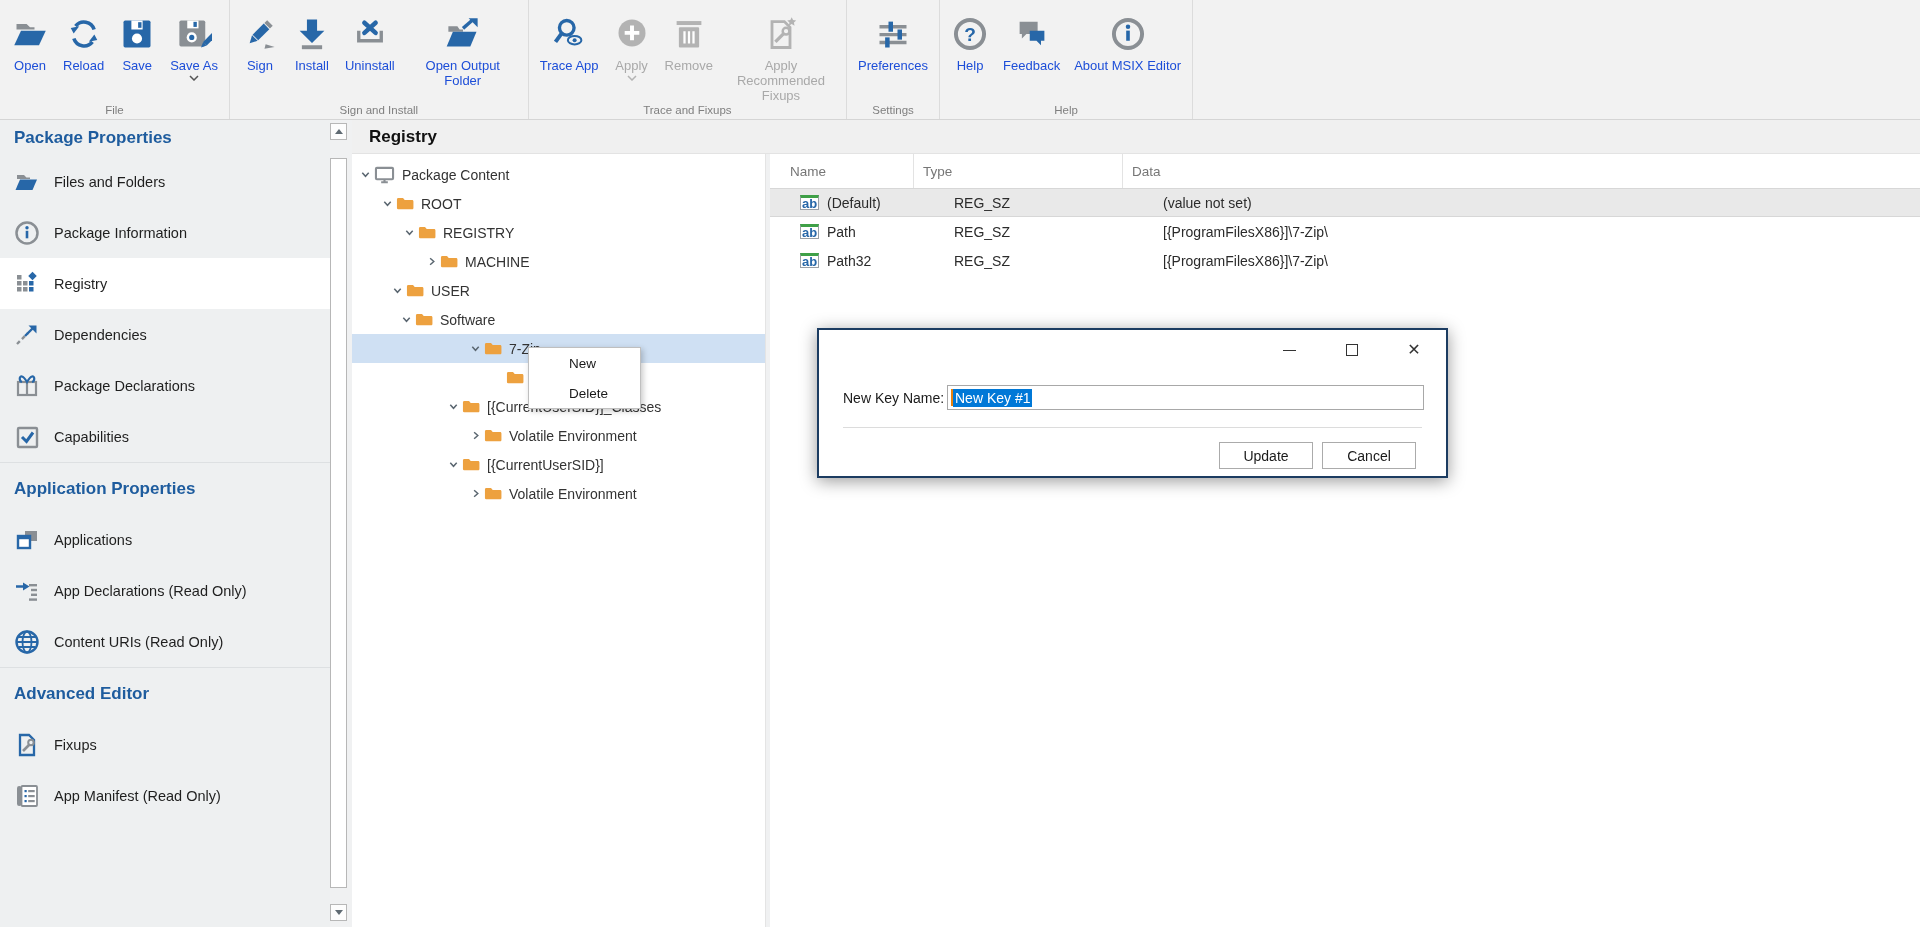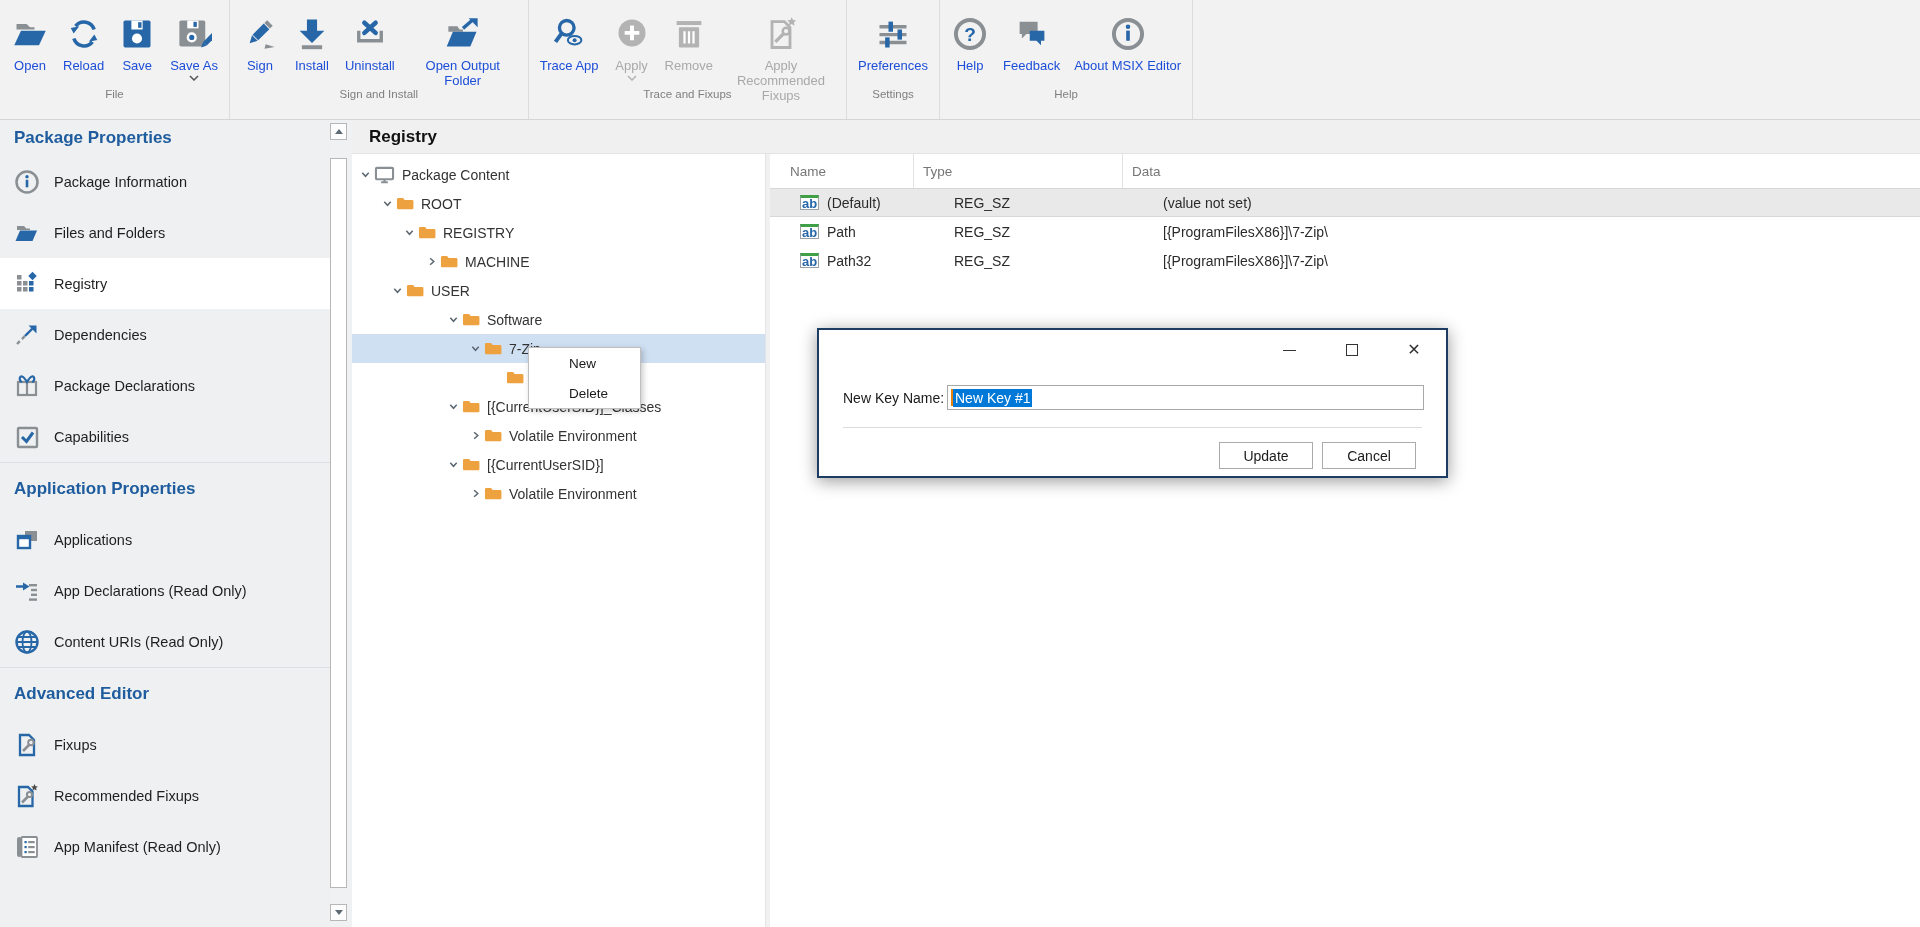--- a/index.html
+++ b/index.html
@@ -5,21 +5,21 @@
   * { margin:0; padding:0; box-sizing:border-box; }
   html,body { width:1920px; height:927px; overflow:hidden; background:#f0f1f2;
     font-family:"Liberation Sans","DejaVu Sans",sans-serif; color:#3a3a3a; }
 
   
   .ribbon { position:absolute; left:0; top:0; width:1920px; height:120px;
     background:#f2f2f2; border-bottom:1px solid #d5d5d5; display:flex; }
   .rgroup { position:relative; height:100%; border-right:1px solid #dcdcdc;
     display:flex; flex-direction:column; }
   .rgroup-buttons { display:flex; flex:1; padding:4px 4px 18px 4px; justify-content:center; }
-  .rgroup-label { position:absolute; left:0; right:0; bottom:19px; text-align:center;
+  .rgroup-label { position:absolute; left:0; right:0; bottom:3px; text-align:center;
     font-size:11.5px; color:#7f7f7f; }
   .rbtn { display:flex; flex-direction:column; align-items:center; padding:6px 7px 0 7px;
     min-width:52px; cursor:default; }
   .rbtn .ricon { height:48px; display:flex; align-items:center; justify-content:center; }
   .rbtn .rlabel { font-size:13px; color:#1d4ed8; text-align:center; line-height:15px; max-width:96px; }
   .rbtn.two .rlabel { max-width:108px; }
   .rbtn.disabled .rlabel { color:#a9a9a9; }
   .rchev { margin-top:2px; }
   .rchev svg { display:block; }
 
@@ -319,35 +319,35 @@
     <div class="rgroup-label">Help</div>
   </div>
 </div>
 
 <div class="sidebar">
   <div class="side-heading first">Package Properties</div>
 
   <div class="side-item">
     <span class="sicon">
       <svg width="26" height="26" viewBox="0 0 26 26">
+          <path fill="#8a8f94" d="M3 10V6h7l2.4 2.5H16V10z"></path>
+          <path fill="#2767a8" d="M1.5 21L6 10.5h17L18.5 21z"></path>
+        </svg>
+    </span>
+    <span class="slabel">Files and Folders</span>
+  </div>
+  <div class="side-item">
+    <span class="sicon">
+      <svg width="26" height="26" viewBox="0 0 26 26">
           <circle cx="13" cy="13" r="10.5" fill="none" stroke="#8a8f94" stroke-width="2.5"></circle>
           <rect x="11.7" y="10.8" width="2.6" height="7.5" fill="#2767a8"></rect>
           <circle cx="13" cy="7.8" r="1.7" fill="#2767a8"></circle>
         </svg>
     </span>
     <span class="slabel">Package Information</span>
-  </div>
-  <div class="side-item">
-    <span class="sicon">
-      <svg width="26" height="26" viewBox="0 0 26 26">
-          <path fill="#8a8f94" d="M3 10V6h7l2.4 2.5H16V10z"></path>
-          <path fill="#2767a8" d="M1.5 21L6 10.5h17L18.5 21z"></path>
-        </svg>
-    </span>
-    <span class="slabel">Files and Folders</span>
   </div>
   <div class="side-item selected">
     <span class="sicon">
       <svg width="26" height="26" viewBox="0 0 26 26">
           <g fill="#8a8f94">
             <rect x="3" y="4" width="4.5" height="4.5"></rect>
             <rect x="3" y="10" width="4.5" height="4.5"></rect>
             <rect x="9" y="10" width="4.5" height="4.5"></rect>
             <rect x="3" y="16" width="4.5" height="4.5"></rect>
             <rect x="9" y="16" width="4.5" height="4.5"></rect>
@@ -431,31 +431,20 @@
 
   <div class="side-item">
     <span class="sicon">
       <svg width="26" height="26" viewBox="0 0 26 26">
           <path d="M6 3h9l5 5v15H6z" fill="none" stroke="#2767a8" stroke-width="2.3"></path>
           <path d="M9 19l6.5-6.5" stroke="#8a8f94" stroke-width="2.6"></path>
           <circle cx="17" cy="10.5" r="2.8" fill="none" stroke="#8a8f94" stroke-width="2"></circle>
         </svg>
     </span>
     <span class="slabel">Fixups</span>
-  </div>
-  <div class="side-item">
-    <span class="sicon">
-      <svg width="26" height="26" viewBox="0 0 26 26">
-          <path d="M5 4h9l4.5 4.5V23H5z" fill="none" stroke="#2767a8" stroke-width="2.3"></path>
-          <path d="M8 19.5l6-6" stroke="#8a8f94" stroke-width="2.6"></path>
-          <circle cx="15.5" cy="11.5" r="2.6" fill="none" stroke="#8a8f94" stroke-width="2"></circle>
-          <path fill="#4a4a4a" d="M20.5 1l1 2.2 2.4.3-1.8 1.6.5 2.4-2.1-1.2-2.1 1.2.5-2.4-1.8-1.6 2.4-.3z"></path>
-        </svg>
-    </span>
-    <span class="slabel">Recommended Fixups</span>
   </div>
   <div class="side-item">
     <span class="sicon">
       <svg width="26" height="26" viewBox="0 0 26 26">
           <rect x="3" y="3" width="4.5" height="20" rx="2.2" fill="#8a8f94"></rect>
           <rect x="7.5" y="3" width="15.5" height="20" rx="1" fill="#fff" stroke="#8a8f94" stroke-width="1.8"></rect>
           <g fill="#2767a8">
             <rect x="10.5" y="7" width="2.2" height="2.2"></rect>
             <rect x="10.5" y="12" width="2.2" height="2.2"></rect>
             <rect x="10.5" y="17" width="2.2" height="2.2"></rect>
@@ -545,21 +534,21 @@
           <path d="M2.5 4l3.5 4 3.5-4" fill="none" stroke="#5a6670" stroke-width="1.6"></path>
         </svg>
       </span>
     <span class="ticon">
         <svg width="18" height="15" viewBox="0 0 19 15">
           <path fill="#eda13f" d="M1 3.2c0-.8.6-1.4 1.4-1.4h5l1.8 2.1H17c.8 0 1.4.6 1.4 1.4v6.9c0 .8-.6 1.4-1.4 1.4H2.4A1.4 1.4 0 0 1 1 12.2z"></path>
         </svg>
       </span>
     <span class="tlabel">USER</span>
   </div>
-  <div class="trow" style="padding-left:93px">
+  <div class="trow" style="padding-left:46px">
     <span class="tchev">
         <svg width="11" height="11" viewBox="0 0 12 12">
           <path d="M2.5 4l3.5 4 3.5-4" fill="none" stroke="#5a6670" stroke-width="1.6"></path>
         </svg>
       </span>
     <span class="ticon">
         <svg width="18" height="15" viewBox="0 0 19 15">
           <path fill="#eda13f" d="M1 3.2c0-.8.6-1.4 1.4-1.4h5l1.8 2.1H17c.8 0 1.4.6 1.4 1.4v6.9c0 .8-.6 1.4-1.4 1.4H2.4A1.4 1.4 0 0 1 1 12.2z"></path>
         </svg>
       </span>

